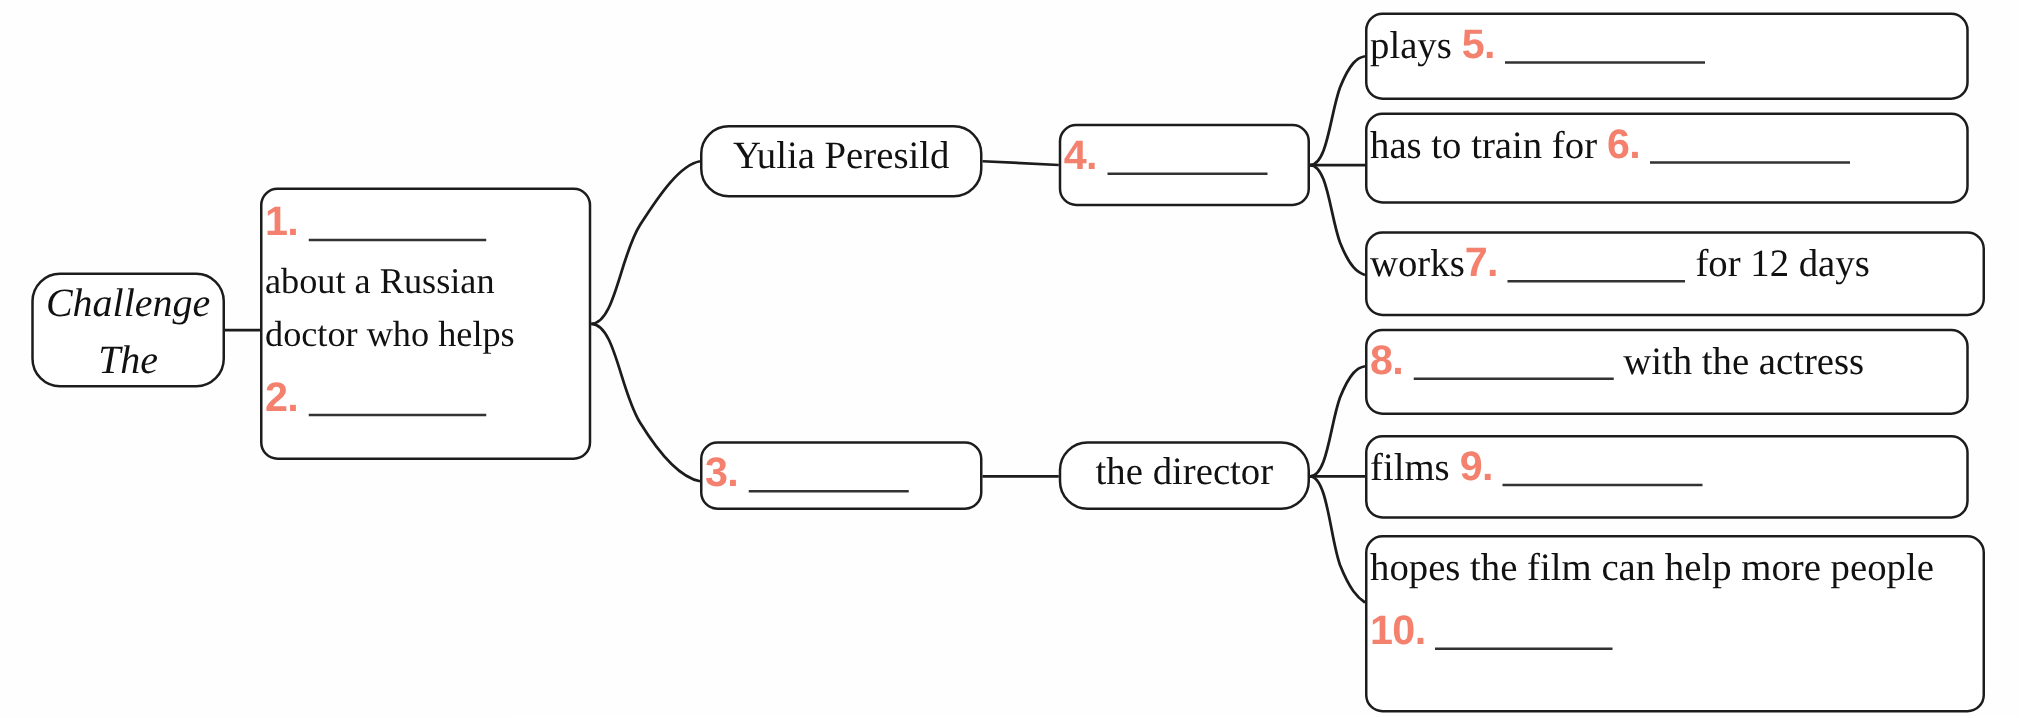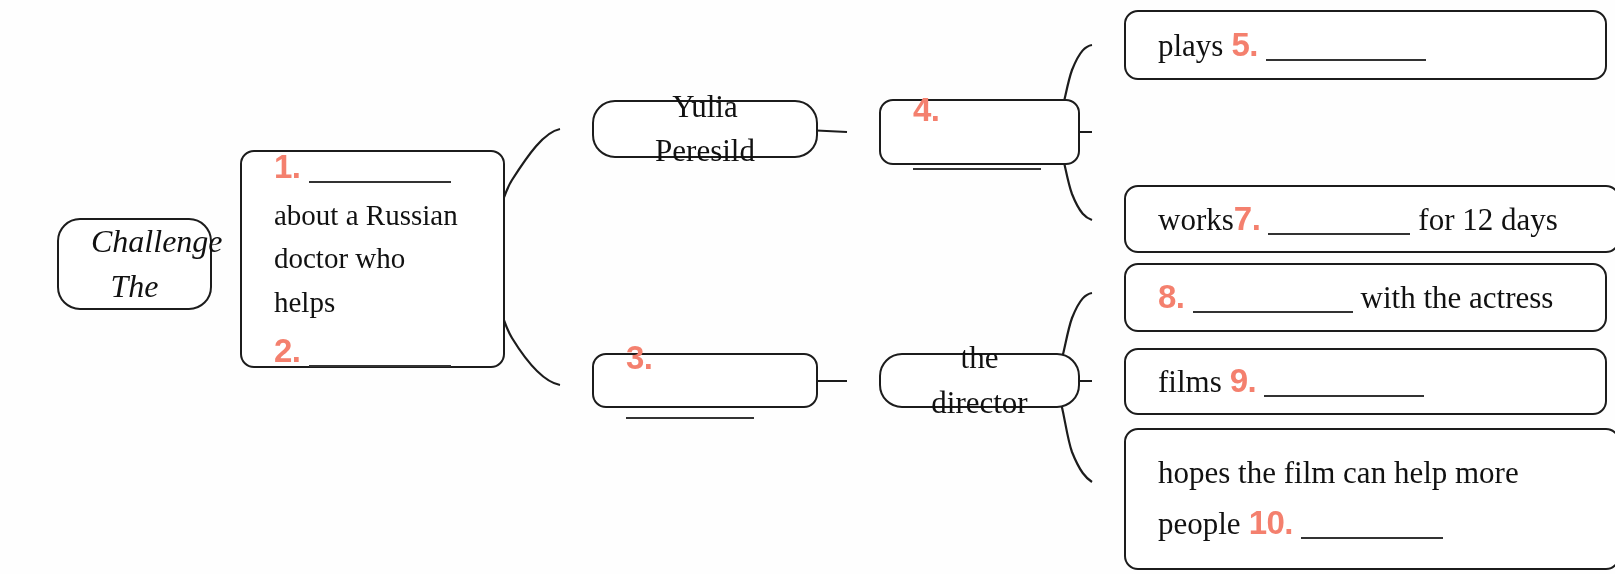--- a/index.html
+++ b/index.html
@@ -24,27 +24,26 @@
     height: 574px;
     pointer-events: none;
   }
   .node {
     position: absolute;
     box-sizing: border-box;
     border: 2px solid #1c1c1c;
     border-radius: 14px;
     background: #ffffff;
     display: flex;
-    align-items: center;
-    padding: 0 32px;
+    align-items: flex-start;
+    padding: 0 2px;
     color: #111111;
     font-size: 31px;
     line-height: 1.42;
     z-index: 2;
-    margin-left: 32px;
   }
   .node.center { justify-content: center; text-align: center; border-radius: 23px; }
   .node.italic { font-style: italic; }
   .node .inner { width: 100%; }
   .num {
     color: #F4806E;
     font-family: "Liberation Sans", "DejaVu Sans", sans-serif;
     font-weight: bold;
     font-size: 33px;
     letter-spacing: -0.5px;
@@ -119,20 +118,25 @@
   <div class="node center" style="left:847px; top:353px; width:201px; height:55px;">
     <div class="inner">the director</div>
   </div>
 
   <div class="node" style="left:1092px; top:10px; width:483px; height:70px;">
     <div class="inner">
       <span>plays</span><span class="sp"></span><span class="num">5.</span><span class="sp"></span><span class="blank b-lg"></span>
     </div>
   </div>
 
+  <div class="node" style="left:1092px; top:90px; width:483px; height:73px;">
+    <div class="inner">
+      <span>has to train for</span><span class="sp"></span><span class="num">6.</span><span class="sp"></span><span class="blank b-lg"></span>
+    </div>
+  </div>
 
   <div class="node" style="left:1092px; top:185px; width:496px; height:68px;">
     <div class="inner">
       <span>works</span><span class="num">7.</span><span class="sp"></span><span class="blank b-md"></span><span class="sp"></span><span>for 12 days</span>
     </div>
   </div>
 
   <div class="node" style="left:1092px; top:263px; width:483px; height:69px;">
     <div class="inner">
       <span class="num">8.</span><span class="sp"></span><span class="blank b-lg"></span><span class="sp"></span><span>with the actress</span>

